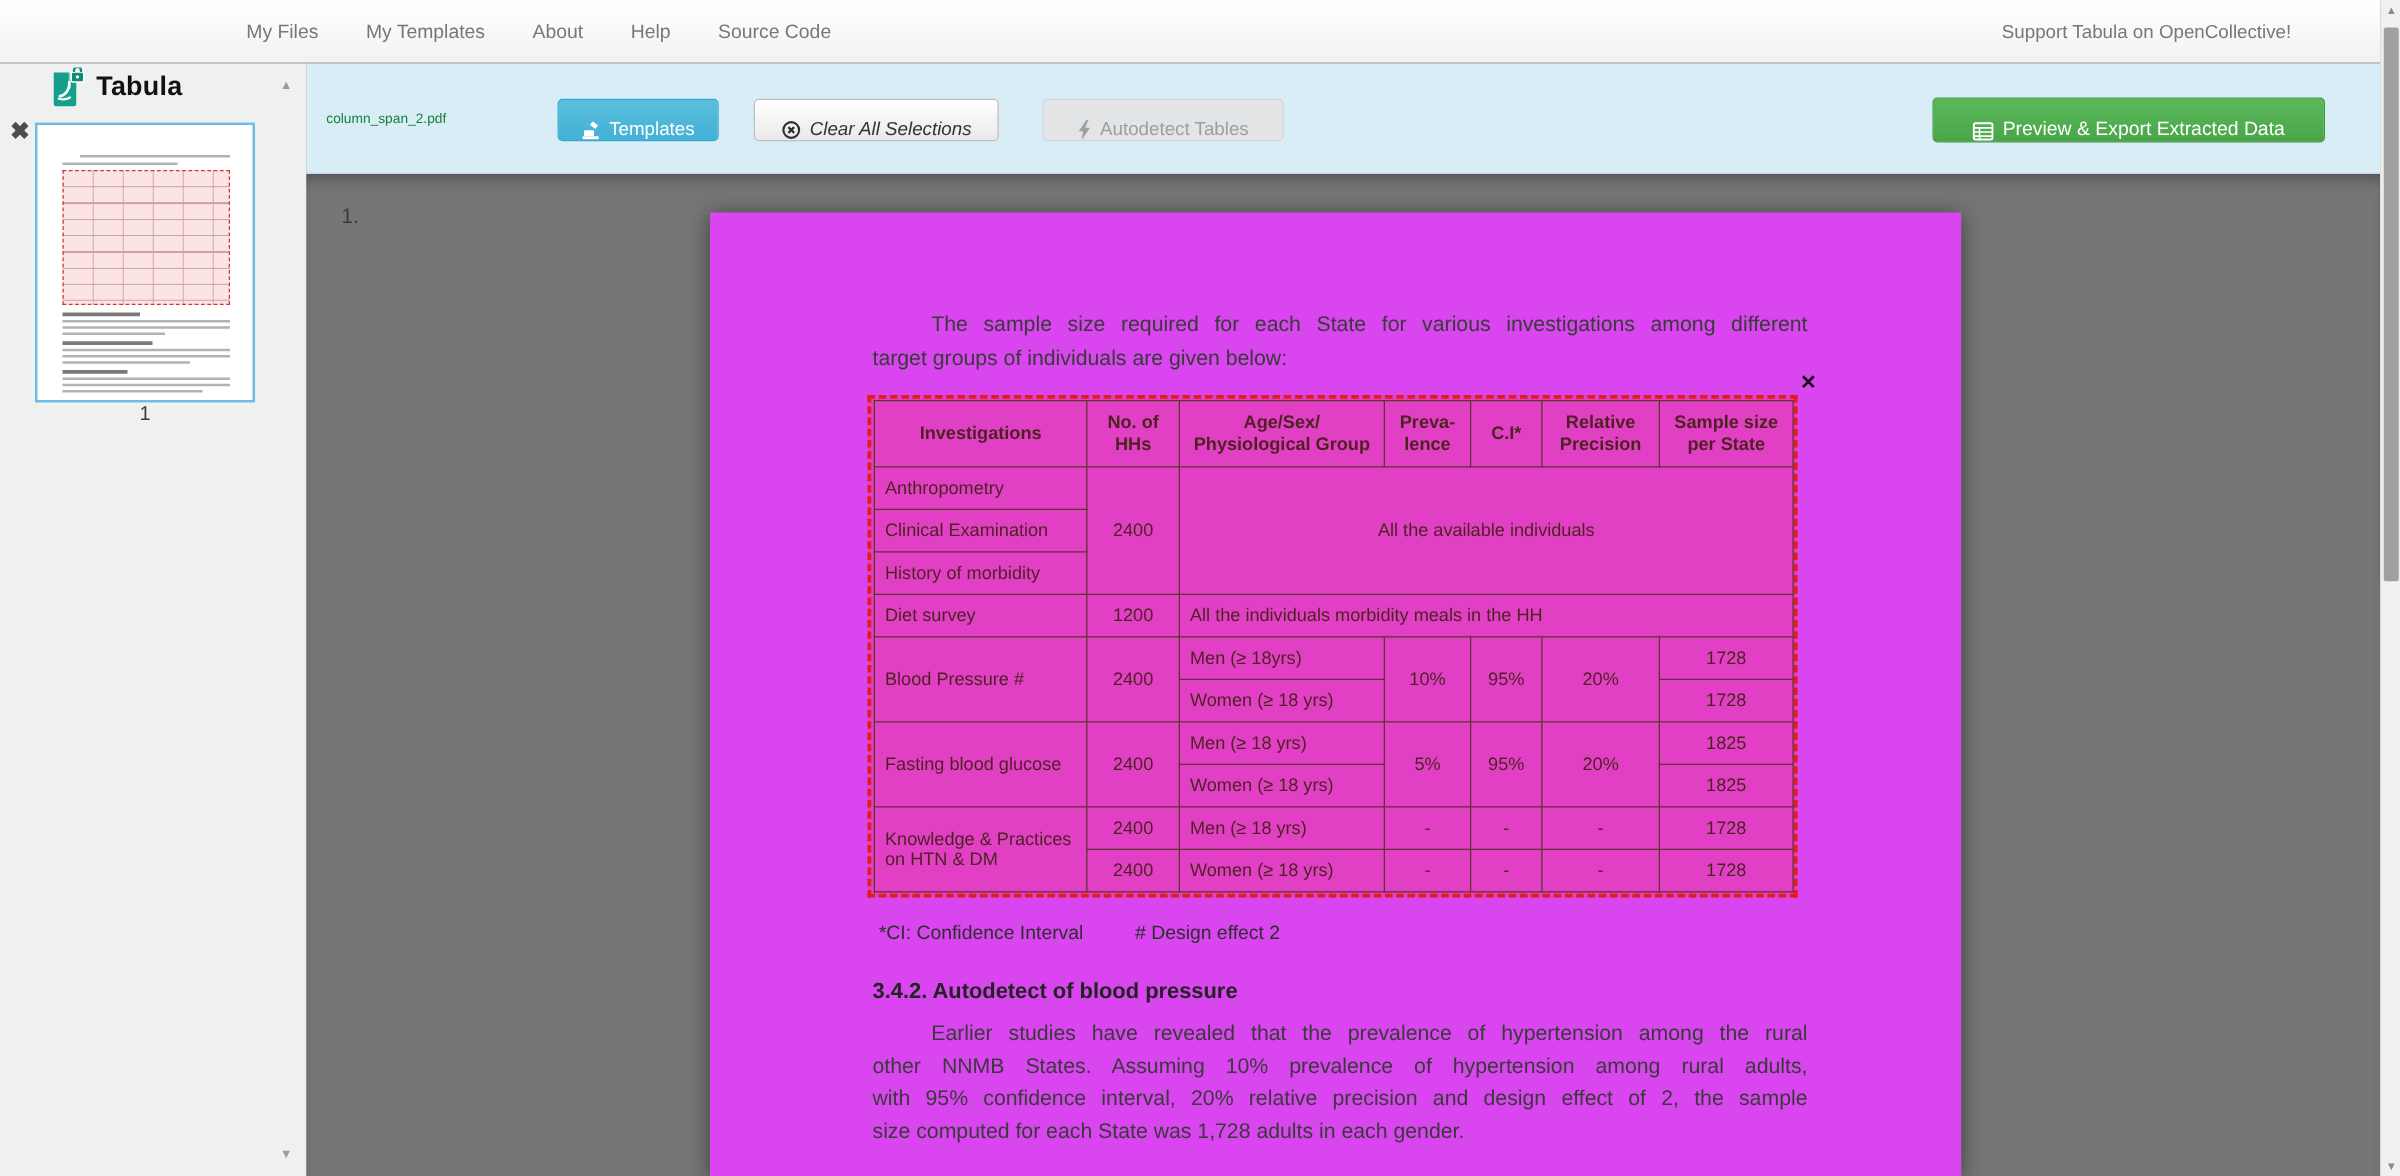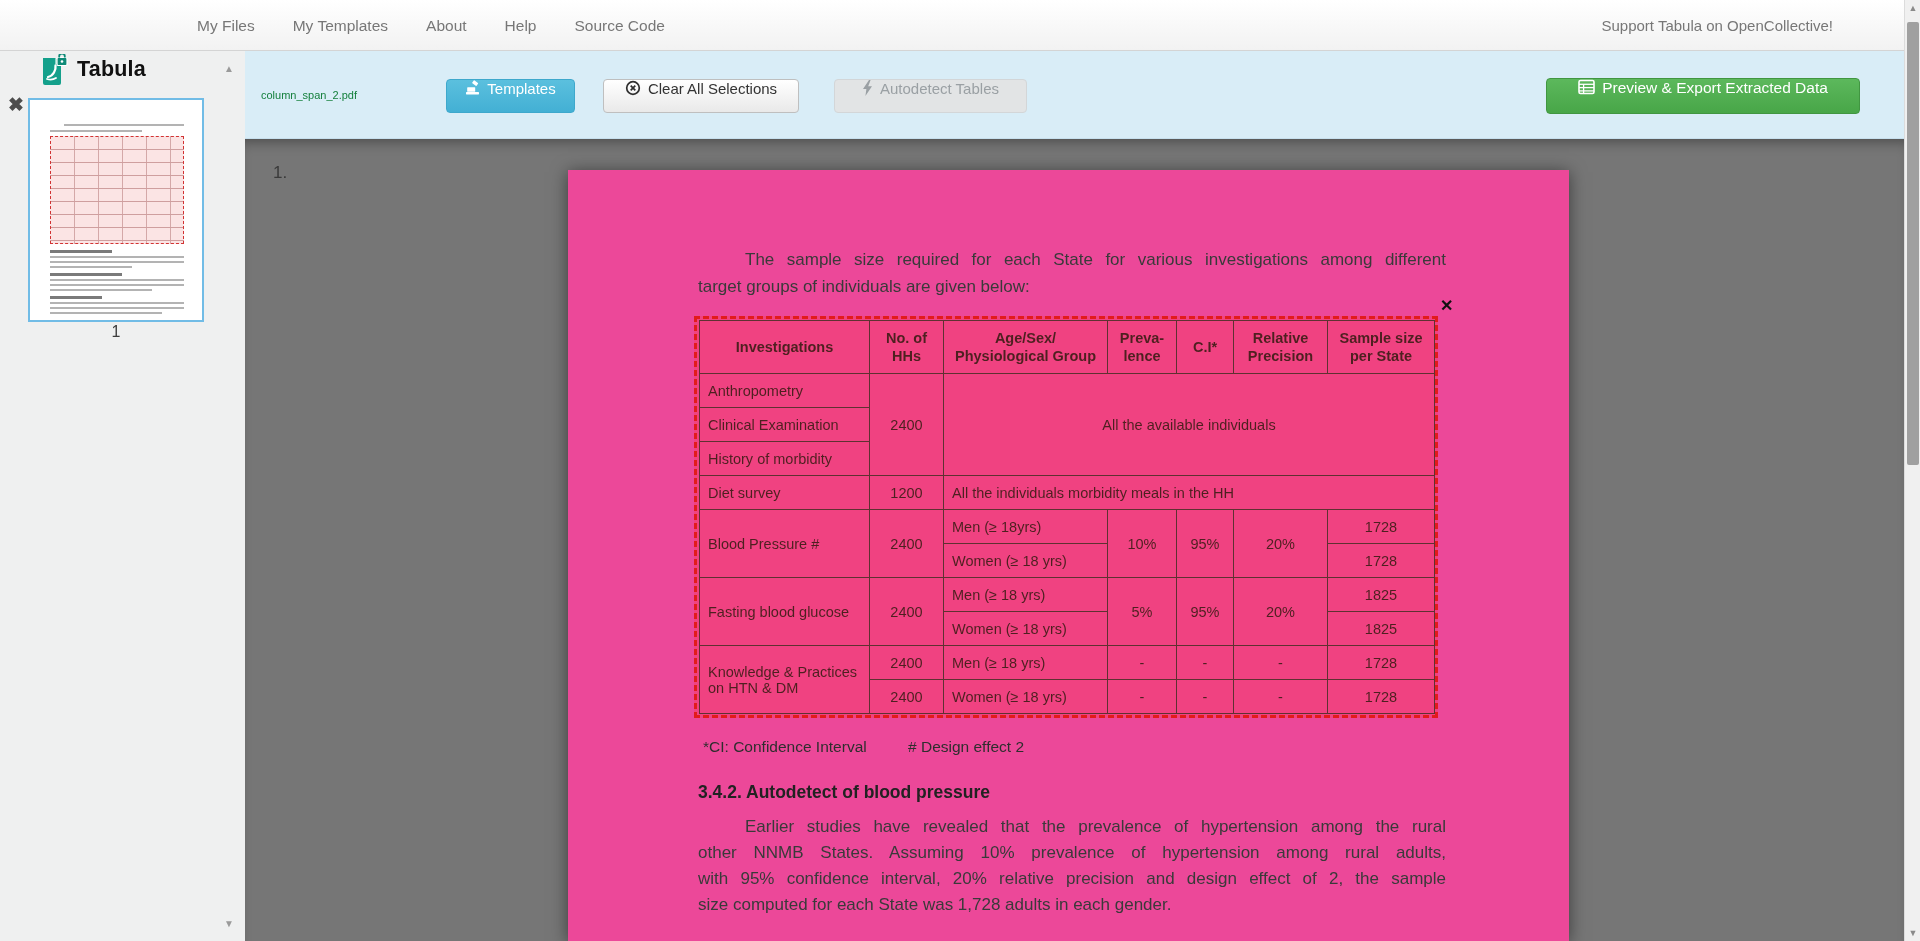--- a/index.html
+++ b/index.html
@@ -11,26 +11,26 @@
   .brand-wrap { position:absolute; left:40px; top:0; height:51px; display:flex; align-items:center; gap:9px;margin-top:44px; }
   .brand-title { font-size:21.5px; font-weight:bold; color:#111; letter-spacing:.2px; }
   .nav-items { position:absolute; left:178px; top:0; height:51px; display:flex; list-style:none; }
   .nav-items li { line-height:51px; padding:0 19px; font-size:15.5px; color:#777; cursor:pointer; }
   .support { position:absolute; right:87px; top:0; line-height:51px; font-size:15px; color:#777; cursor:pointer; }
 
   
   .toolbar { position:absolute; left:245px; top:51px; width:1659px; height:88px;
     background:#d9edf7; border-bottom:1px solid #c7e0ee; z-index:20; }
   .filename { position:absolute; left:16px; top:0; line-height:88px; font-size:11px; color:#15803d; }
-  .btn { position:absolute; height:34px; border-radius:4px; display:flex; align-items:flex-start;
+  .btn { position:absolute; height:34px; border-radius:4px; display:flex; align-items:flex-end;
     justify-content:center; gap:7px; font-size:15px; cursor:pointer; white-space:nowrap; }
   .btn-templates { left:201px; top:28px; width:129px;
     background:linear-gradient(#5bc0de,#43b0d4); border:1px solid #3ea8cc; color:#fff; }
   .btn-clear { left:358px; top:28px; width:196px;
-    background:linear-gradient(#ffffff,#e9e9e9); border:1px solid #bfbfbf; color:#333; }
+    background:linear-gradient(#ffffff,#e9e9e9); border:1px solid #bfbfbf; color:#333;font-style:italic; }
   .btn-autodetect { left:589px; top:28px; width:193px;
     background:#e2e4e5; border:1px solid #d3d6d8; color:#9aa0a4; }
   .btn-export { left:1301px; top:27px; width:314px; height:36px; font-size:15.5px;
     background:linear-gradient(#5cb85c,#48a648); border:1px solid #419641; color:#fff; }
 
   
   .sidebar { position:absolute; left:0; top:51px; width:245px; height:890px; background:#eff0f0; z-index:10; }
   .thumb-close { position:absolute; left:8px; top:42px; font-size:19px; font-weight:bold; color:#4d4d4d; cursor:pointer; }
   .thumb-box { position:absolute; left:28px; top:47px; width:176px; height:224px;
     background:#fff; border:2px solid #71bce6; cursor:pointer; overflow:hidden; }
@@ -44,21 +44,21 @@
   .thumb-caption { position:absolute; left:28px; top:272px; width:176px; text-align:center;
     font-size:16px; color:#3d3d3d; }
   .side-scroll-up   { position:absolute; left:224px; top:12px;  font-size:10px; color:#9a9a9a; cursor:pointer; }
   .side-scroll-down { position:absolute; left:224px; top:867px; font-size:10px; color:#9a9a9a; cursor:pointer; }
 
   
   .viewer { position:absolute; left:245px; top:139px; width:1659px; height:802px;
     background:#767676; overflow:hidden; box-shadow:inset 0 10px 14px -8px rgba(0,0,0,.4); }
   .page-index { position:absolute; left:28px; top:24px; font-size:17px; color:#3a3a3a; }
   .pdf-page { position:absolute; left:323px; top:31px; width:1001px; height:771px;
-    background:#ec4899; box-shadow:0 2px 16px rgba(0,0,0,.5); cursor:crosshair; }
+    background:#d946ef; box-shadow:0 2px 16px rgba(0,0,0,.5); cursor:crosshair; }
 
   .docline { width:748px; font-size:17px; color:#3a3a3a; line-height:27px; }
   .just { text-align:justify; text-align-last:justify; }
   .para1 { position:absolute; left:130px; top:76px; }
   .indent { text-indent:47px; }
 
   
   .doc-table { position:absolute; left:131px; top:150px; border-collapse:collapse;
     font-size:14.5px; color:#1d1d1d; table-layout:fixed; }
   .doc-table th, .doc-table td { border:1.5px solid #333; vertical-align:middle;

